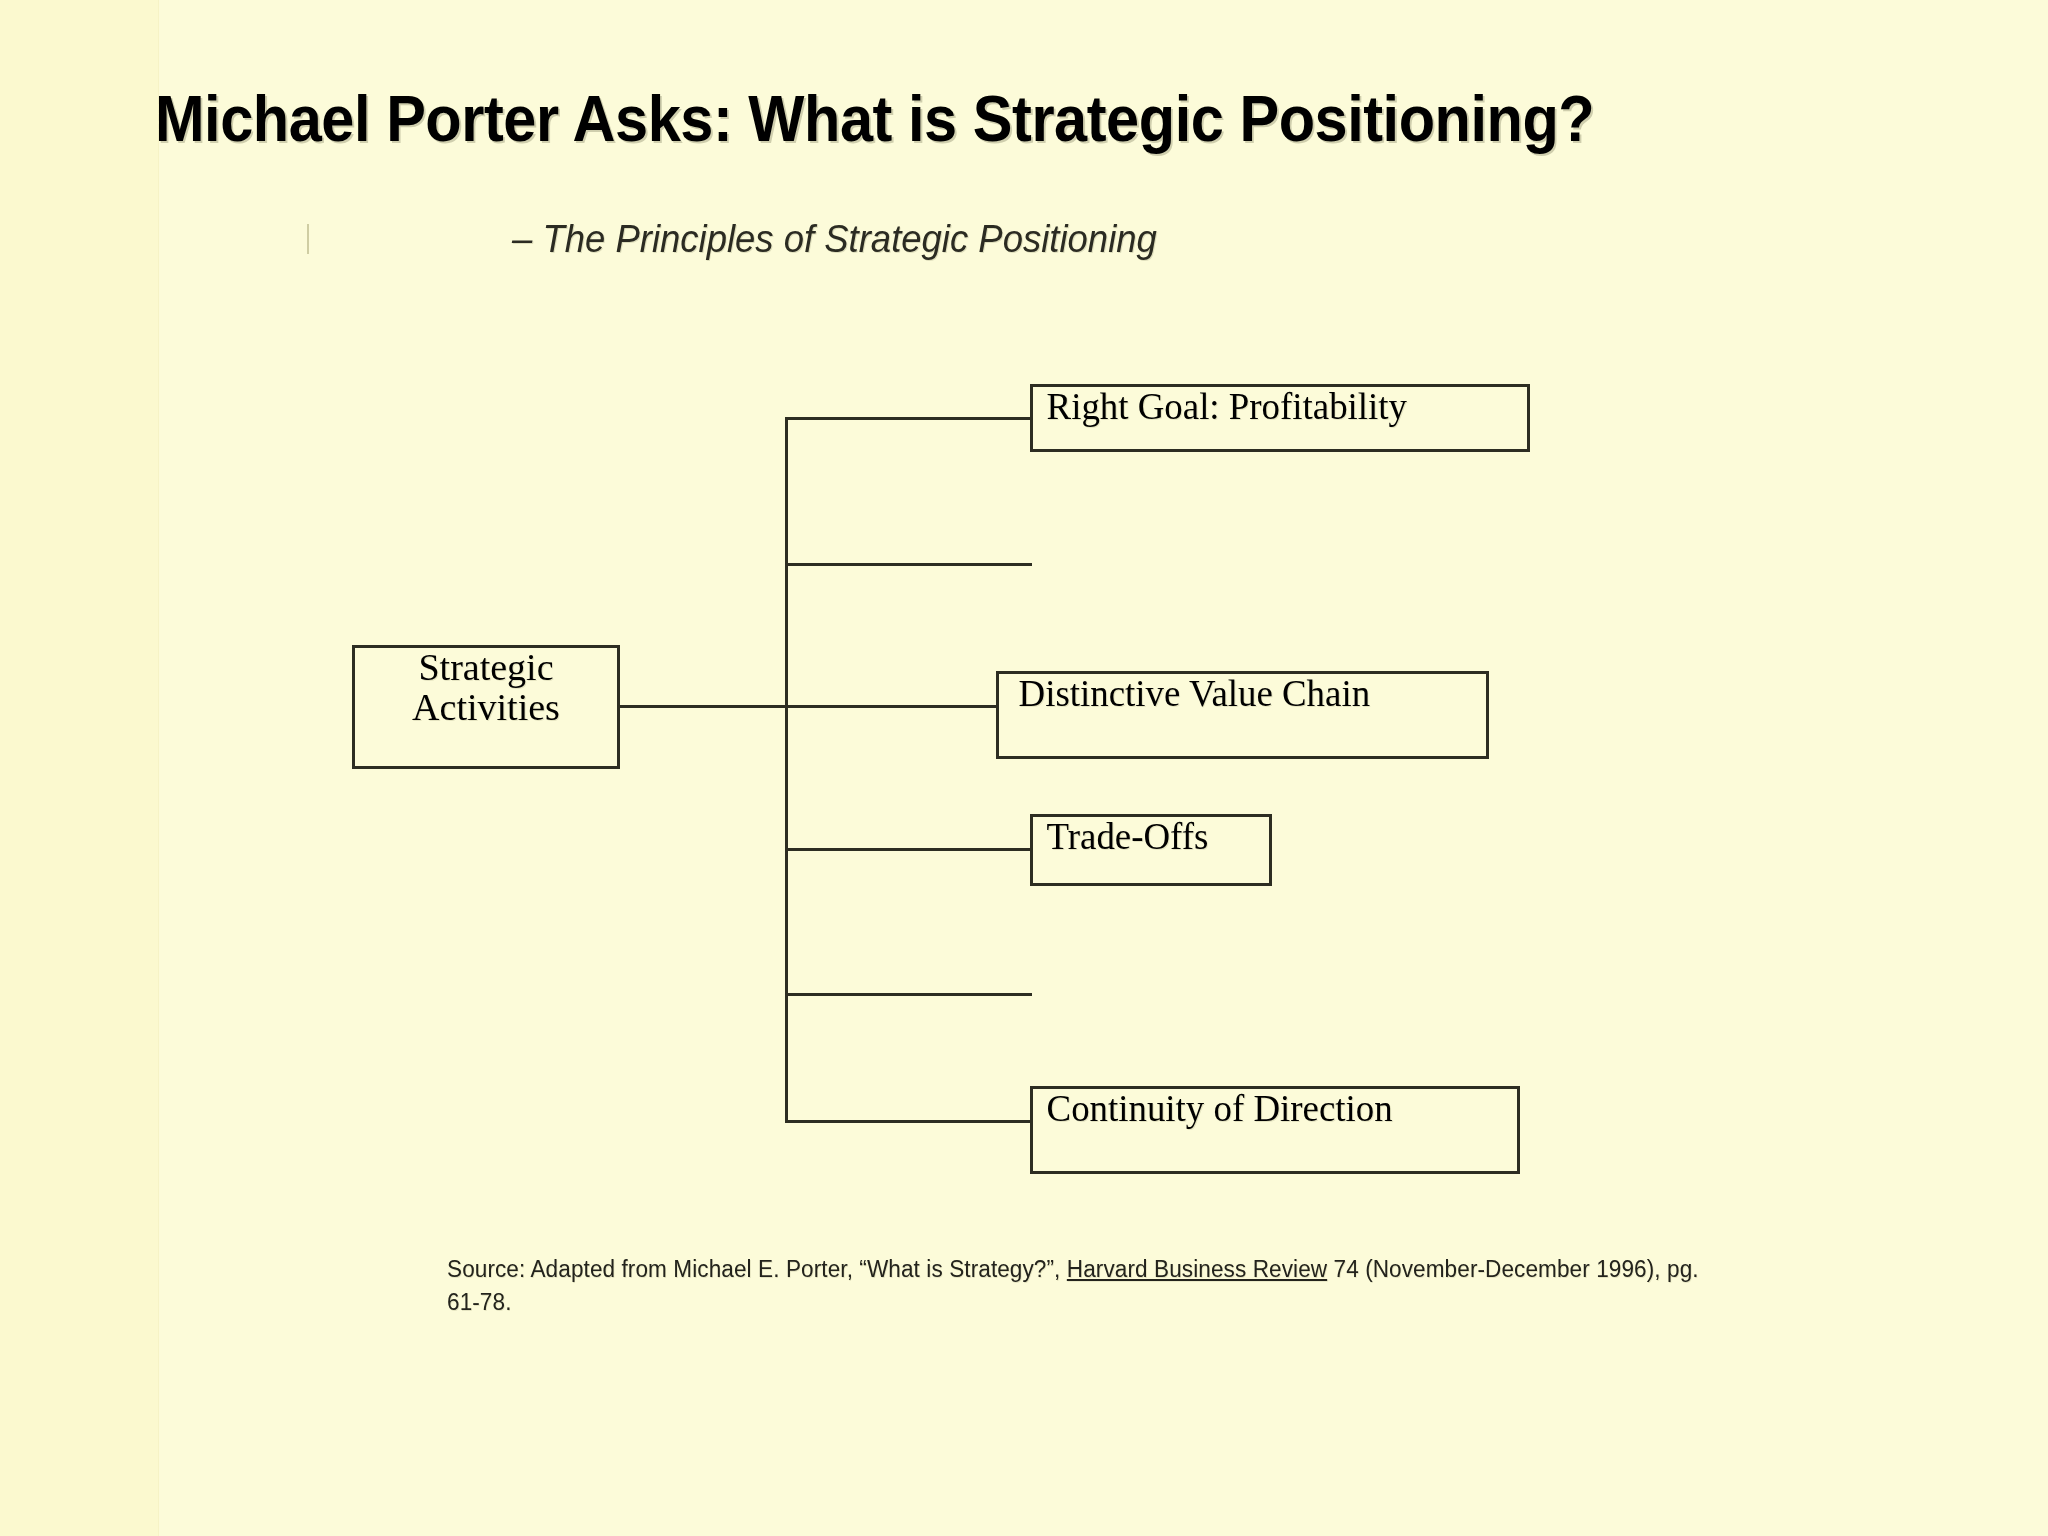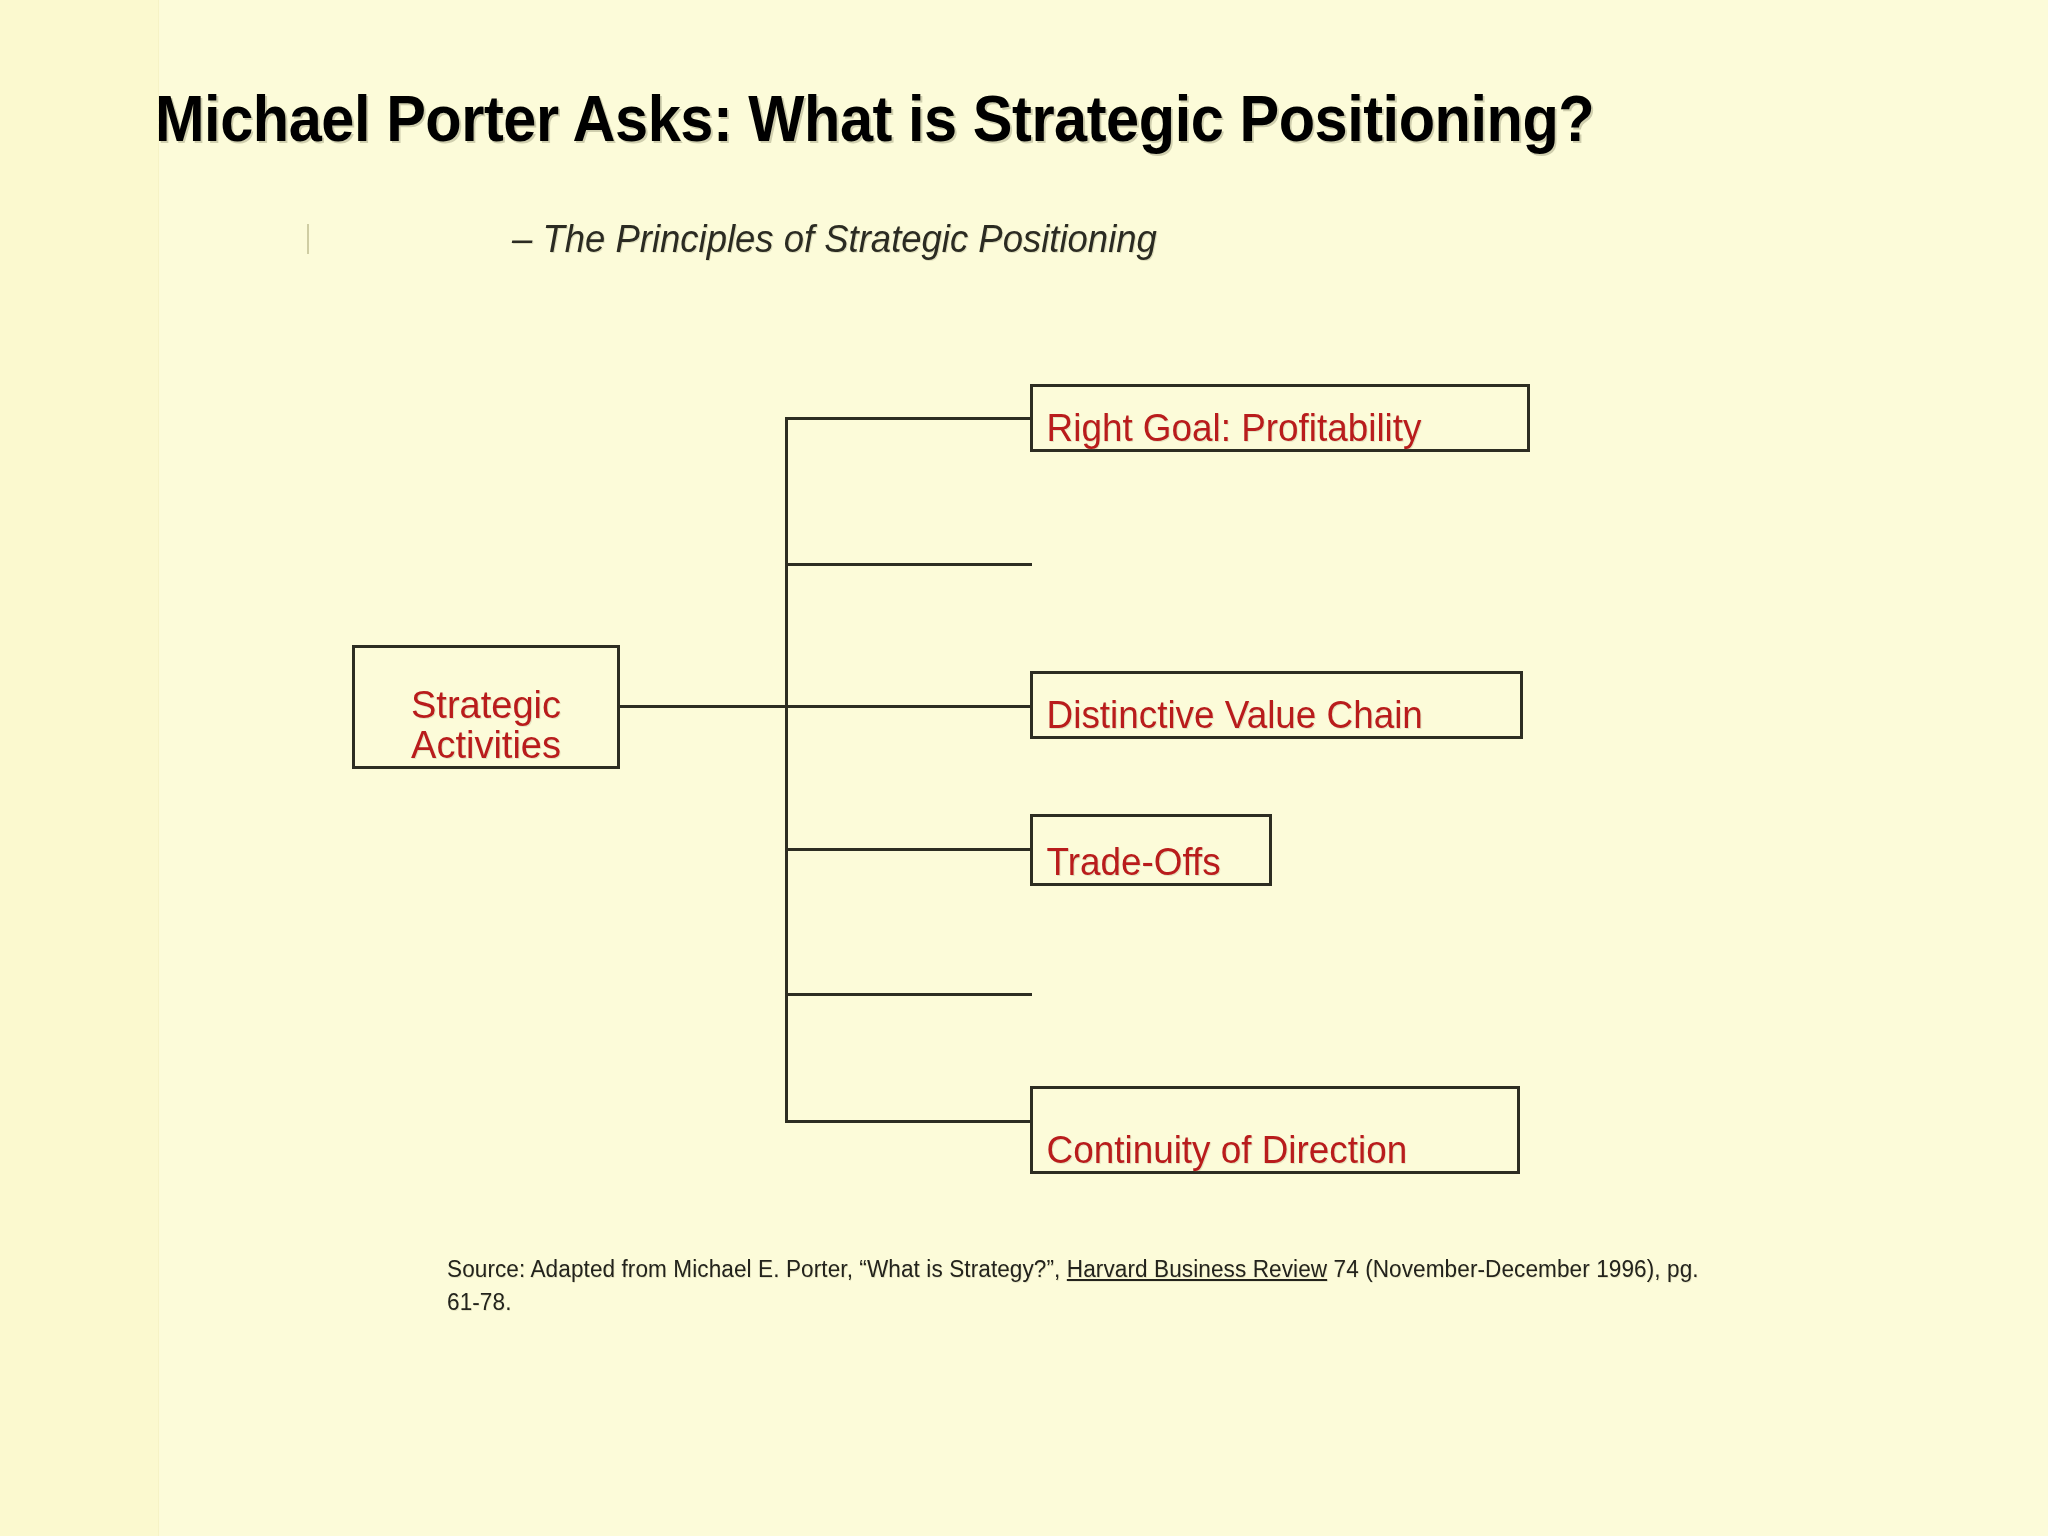--- a/index.html
+++ b/index.html
@@ -92,24 +92,25 @@
     left: 0;
     top: 0;
     width: 2048px;
     height: 1536px;
   }
   .node {
     position: absolute;
     box-sizing: border-box;
     border: 3px solid #2d2d22;
     background: #fcfbd9;
-    color: #b91c1c;
+    color: #000000;
     display: flex;
-    align-items: flex-end;
+    align-items: flex-start;
     white-space: nowrap;
+    font-family: Liberation Serif, serif;
   }
   .node .node-label {
     display: block;
     padding-left: 14px;
     padding-right: 12px;
     font-size: 38px;
     line-height: 1.05;
     transform: scaleX(0.97);
     transform-origin: left center;
     text-shadow: 1px 1px 0 rgba(120,120,80,0.18);
@@ -187,21 +188,21 @@
     <div class="line-h" style="left:785px; top:705px; width:247px;"></div>
     <div class="line-h" style="left:785px; top:848px; width:247px;"></div>
     <div class="line-h" style="left:785px; top:993px; width:247px;"></div>
     <div class="line-h" style="left:785px; top:1120px; width:247px;"></div>
 
     <div class="node" style="left:1030px; top:384px; width:500px; height:68px;">
       <span class="node-label">Right Goal: Profitability</span>
     </div>
 
 
-    <div class="node" style="left:1030px; top:671px; width:493px; height:68px;">
+    <div class="node" style="left:996px; top:671px; width:493px; height:88px;padding-left:6px;">
       <span class="node-label">Distinctive Value Chain</span>
     </div>
 
     <div class="node" style="left:1030px; top:814px; width:242px; height:72px;">
       <span class="node-label">Trade-Offs</span>
     </div>
 
 
     <div class="node" style="left:1030px; top:1086px; width:490px; height:88px;">
       <span class="node-label">Continuity of Direction</span>

